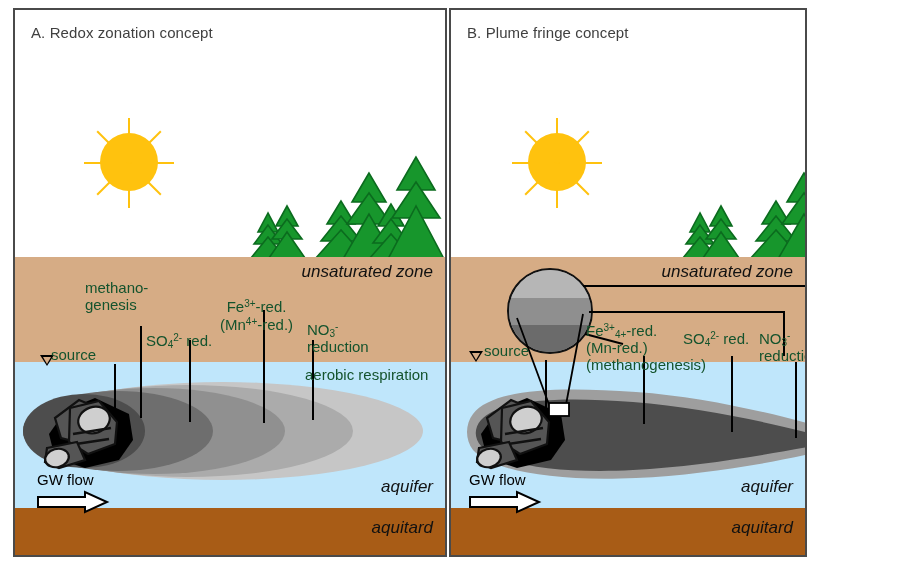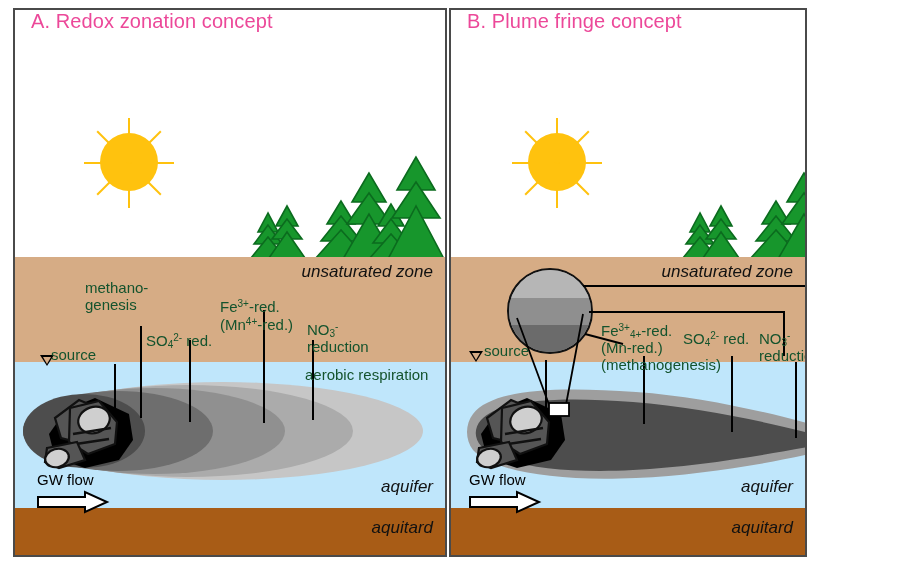--- a/index.html
+++ b/index.html
@@ -2,21 +2,21 @@
 <html><head>
 <meta charset="utf-8">
 <style>
   html,body{margin:0;padding:0;background:#fff;}
   body{width:900px;height:567px;font-family:"Liberation Sans",sans-serif;overflow:hidden;}
   #root{position:relative;width:900px;height:567px;background:#ffffff;}
   .panel{position:absolute;top:8px;height:549px;background:#fff;
          border:2px solid #4a4a4a;box-sizing:border-box;overflow:hidden;}
   #panel-a{left:13px;width:434px;}
   #panel-b{left:449px;width:358px;}
-  .panel-title{position:absolute;left:16px;top:0;font-size:20px;color:#ec4899;
+  .panel-title{position:absolute;left:16px;top:14px;font-size:15px;color:#404040;
                letter-spacing:.1px;white-space:nowrap;}
   .zone{position:absolute;left:0;width:100%;}
   .unsat{background:#d6ac85;}
   .aquifer{background:#bfe6fb;}
   .aquitard{background:#a85c16;}
   .zone-label{position:absolute;font-style:italic;font-size:17px;color:#111;white-space:nowrap;}
   .lbl{position:absolute;font-size:15px;color:#14532d;white-space:nowrap;line-height:1.12;}
   .lbl sub{font-size:10px;vertical-align:-2px;}
   .lbl sup{font-size:10px;vertical-align:5px;}
   .tick{position:absolute;width:2px;background:#000;}
@@ -128,21 +128,21 @@
 
     <div class="lbl" style="left:70px;top:270px;">
       <span>methano-</span><br>
       <span>genesis</span>
     </div>
 
     <div class="lbl" style="left:131px;top:322px;">
       <span>SO</span><sub>4</sub><sup>2-</sup> <span>red.</span>
     </div>
 
-    <div class="lbl" style="left:205px;top:288px;">
+    <div class="lbl" style="left:205px;top:288px;text-align:center;">
       <span>Fe</span><sup>3+</sup><span>-red.</span><br>
       <span>(Mn</span><sup>4+</sup><span>-red.)</span>
     </div>
 
     <div class="lbl" style="left:292px;top:311px;">
       <span>NO</span><sub>3</sub><sup>-</sup><br>
       <span>reduction</span>
     </div>
 
     <div class="lbl" style="left:290px;top:357px;">aerobic respiration</div>
@@ -251,21 +251,21 @@
 
     <div class="tick" style="left:94px;top:350px;height:52px;"></div>
     <div class="tick" style="left:192px;top:346px;height:68px;"></div>
     <div class="tick" style="left:280px;top:346px;height:76px;"></div>
     <div class="tick" style="left:344px;top:352px;height:76px;"></div>
 
     <div class="wt" style="left:18px;top:341px;"></div>
 
     <div class="lbl" style="left:33px;top:333px;">source</div>
 
-    <div class="lbl" style="left:150px;top:312px;">
+    <div class="lbl" style="left:135px;top:312px;">
       <span>Fe</span><sup>3+</sup><sub>4+</sub><span>-red.</span><br>
       <span>(Mn</span><span>-red.)</span><br>
       <span>(methanogenesis)</span>
     </div>
 
     <div class="lbl" style="left:232px;top:320px;">
       <span>SO</span><sub>4</sub><sup>2-</sup> <span>red.</span>
     </div>
 
     <div class="lbl" style="left:308px;top:320px;">

